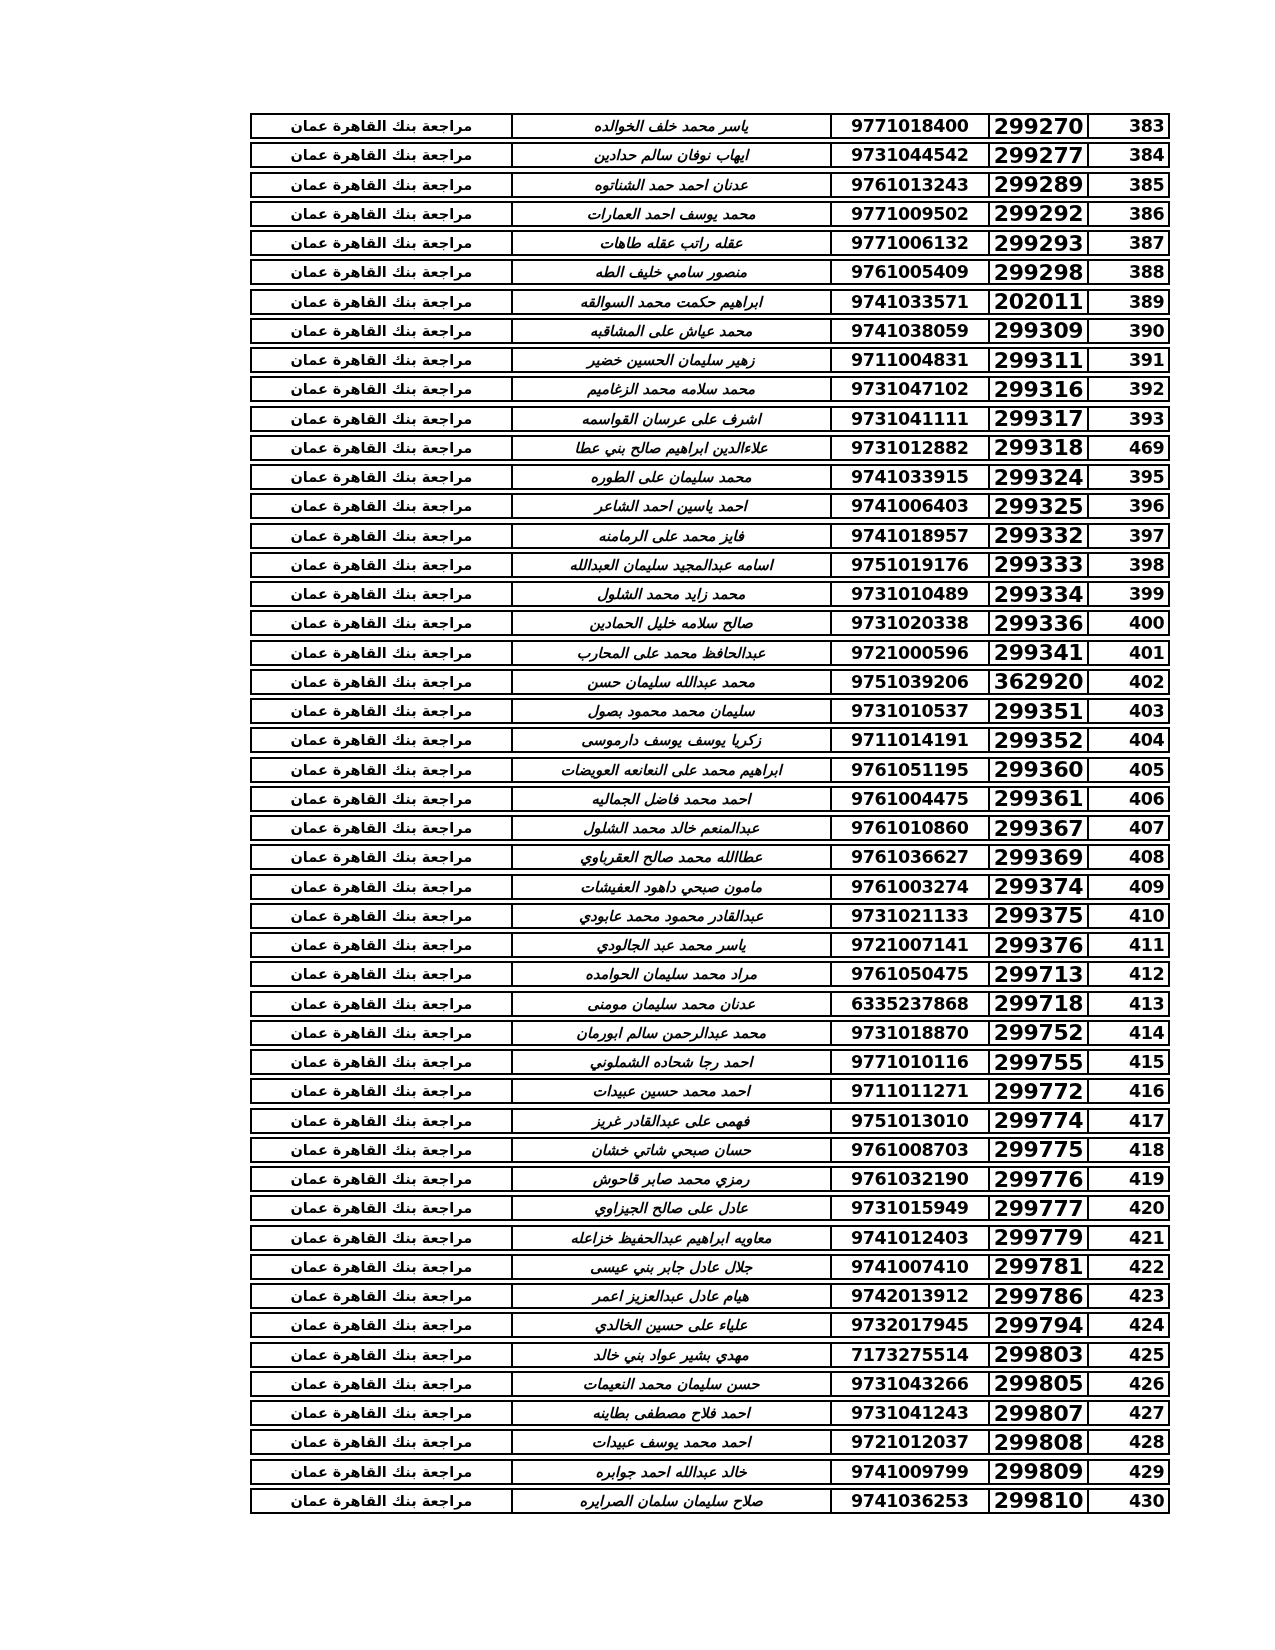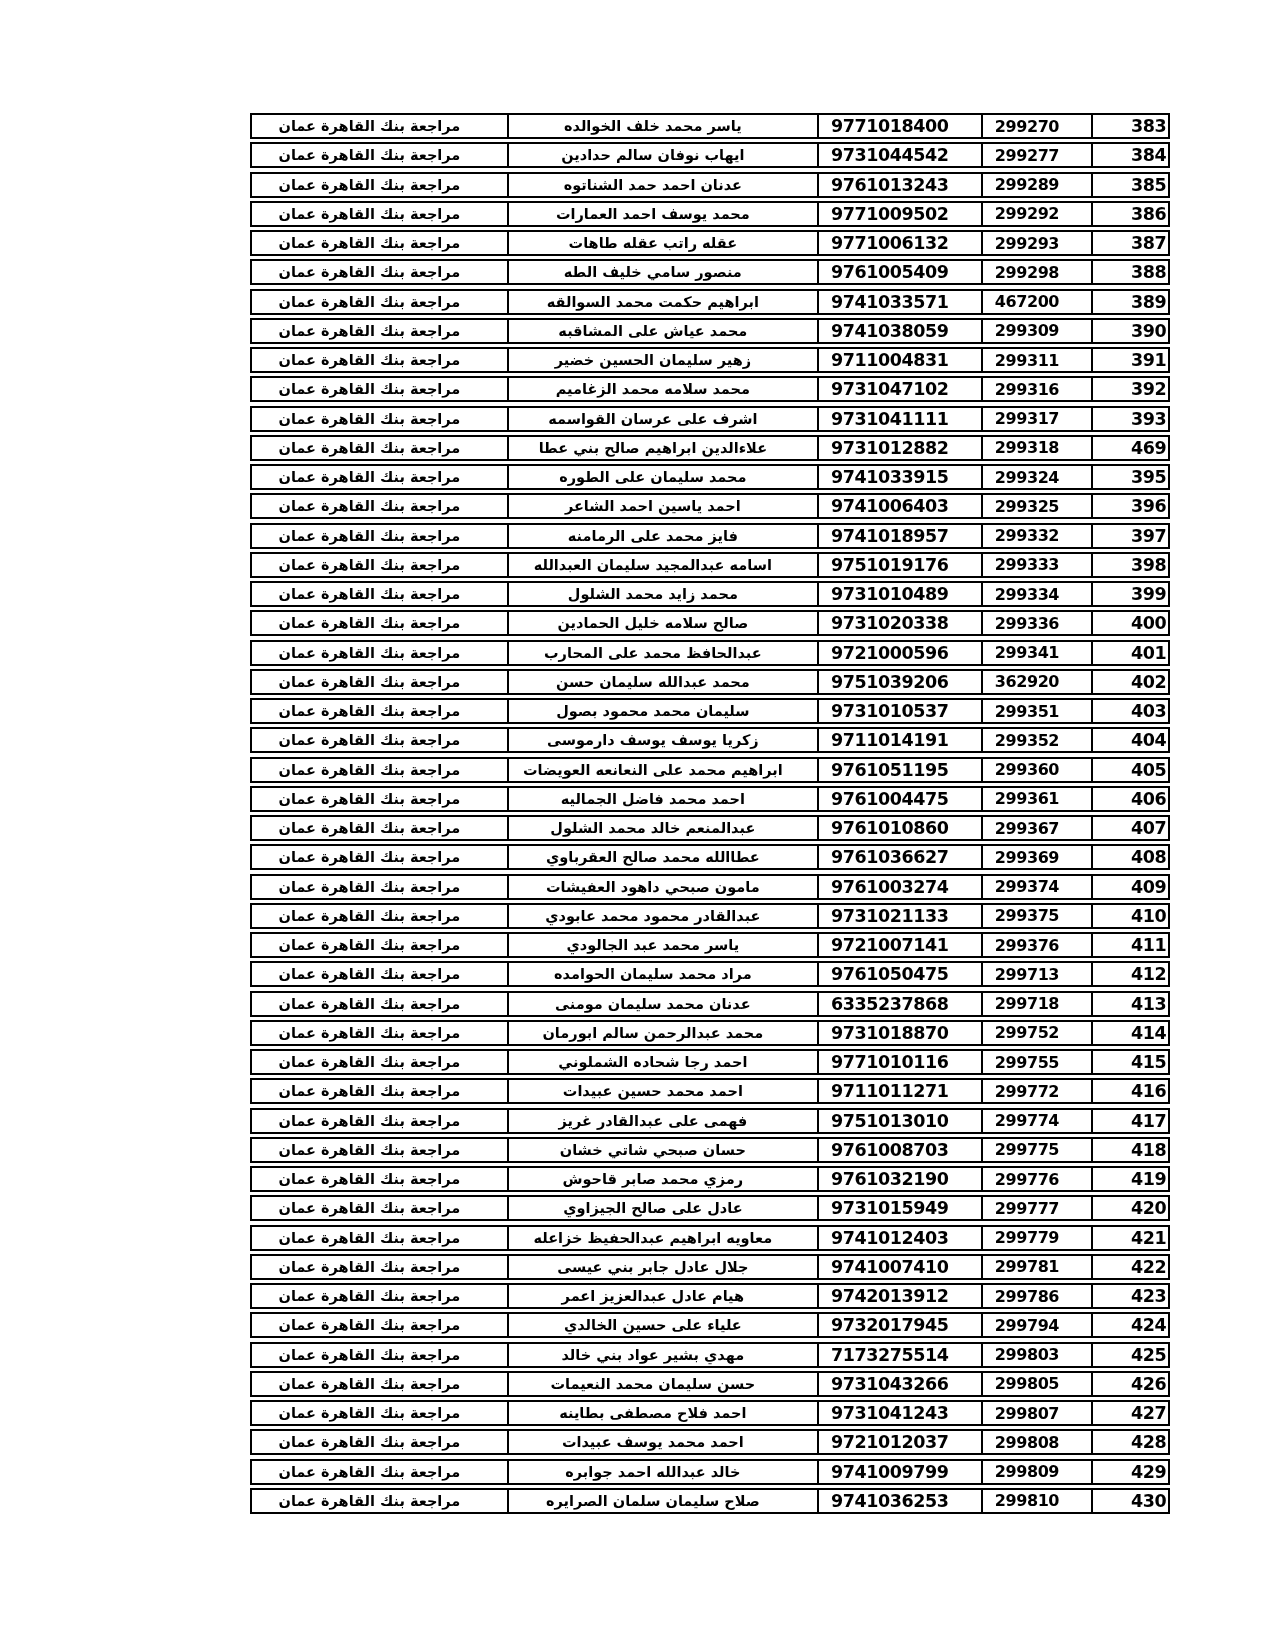--- a/index.html
+++ b/index.html
@@ -21,37 +21,36 @@
     top: 113px;
     width: 920px;
   }
   .row {
     display: flex;
     box-sizing: border-box;
     height: 26px;
     margin-bottom: 3.25px;
     border: 2px solid #000;
     background: #fff;
-    gap: 20px;
   }
   .cell {
     box-sizing: border-box;
     display: flex;
     align-items: center;
     justify-content: center;
     overflow: hidden;
     white-space: nowrap;
     color: #000;
     font-weight: 700;
   }
   .cell + .cell { border-left: 2px solid #000; }
   .c-note { width: 260px; direction: rtl; font-size: 14.5px; }
-  .c-name { width: 321px; direction: rtl; font-size: 14.5px; }
+  .c-name { width: 321px; direction: rtl; font-size: 14.5px; font-style: italic; }
   .c-nid  { width: 159px; font-size: 17.5px; letter-spacing: -0.4px; }
-  .c-ref  { width: 100px; font-size: 16px; letter-spacing: -0.4px; }
+  .c-ref  { width: 100px; font-size: 22px; letter-spacing: -0.4px; }
   .c-seq  { width:  81px; font-size: 17.5px; letter-spacing: -0.4px; padding-left: 36px; }
 </style>
 </head>
 <body>
 
 <div class="page">
   <div class="table" id="records">
   <div class="row">
     <div class="cell c-note">مراجعة بنك القاهرة عمان</div>
     <div class="cell c-name">ياسر محمد خلف الخوالده</div>
@@ -97,21 +96,21 @@
     <div class="cell c-name">منصور سامي خليف الطه</div>
     <div class="cell c-nid">9761005409</div>
     <div class="cell c-ref">299298</div>
     <div class="cell c-seq">388</div>
   </div>
 
   <div class="row">
     <div class="cell c-note">مراجعة بنك القاهرة عمان</div>
     <div class="cell c-name">ابراهيم حكمت محمد السوالقه</div>
     <div class="cell c-nid">9741033571</div>
-    <div class="cell c-ref">467200</div>
+    <div class="cell c-ref">202011</div>
     <div class="cell c-seq">389</div>
   </div>
 
   <div class="row">
     <div class="cell c-note">مراجعة بنك القاهرة عمان</div>
     <div class="cell c-name">محمد عياش على المشاقبه</div>
     <div class="cell c-nid">9741038059</div>
     <div class="cell c-ref">299309</div>
     <div class="cell c-seq">390</div>
   </div>

